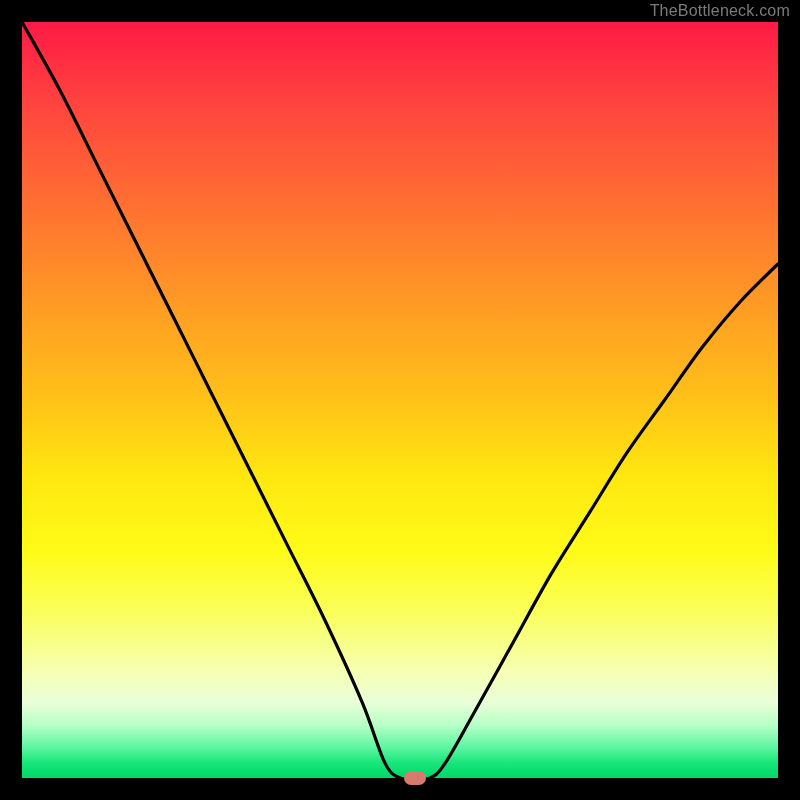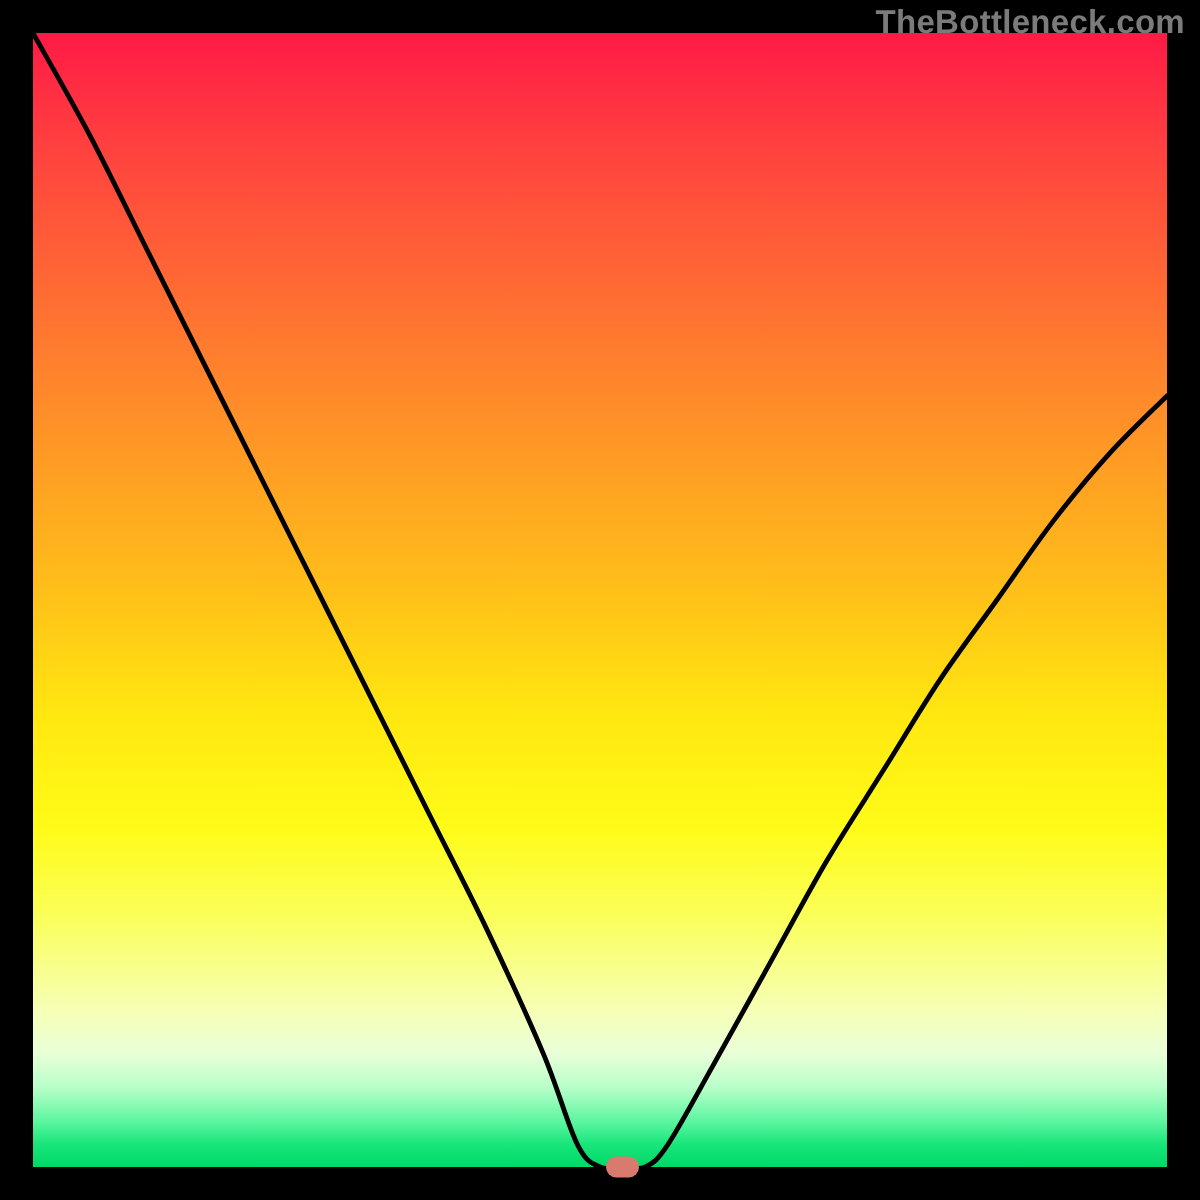--- a/index.html
+++ b/index.html
@@ -53,22 +53,22 @@
     width: 22px;
     height: 14px;
     border-radius: 7px;
     background: #d87a6e;
     transform: translate(-50%, -50%);
   }
   .watermark {
     position: absolute;
     top: 2px;
     right: 10px;
-    font-size: 22px;
-    font-weight: 700;
+    font-size: 16px;
+    font-weight: 400;
     color: #7b7b7b;
     letter-spacing: 0.2px;
   }
 </style>
 </head>
 <body>
 
 <div class="frame">
   <div class="plot">
     <svg class="curve" viewBox="0 0 756 756" preserveAspectRatio="none">

